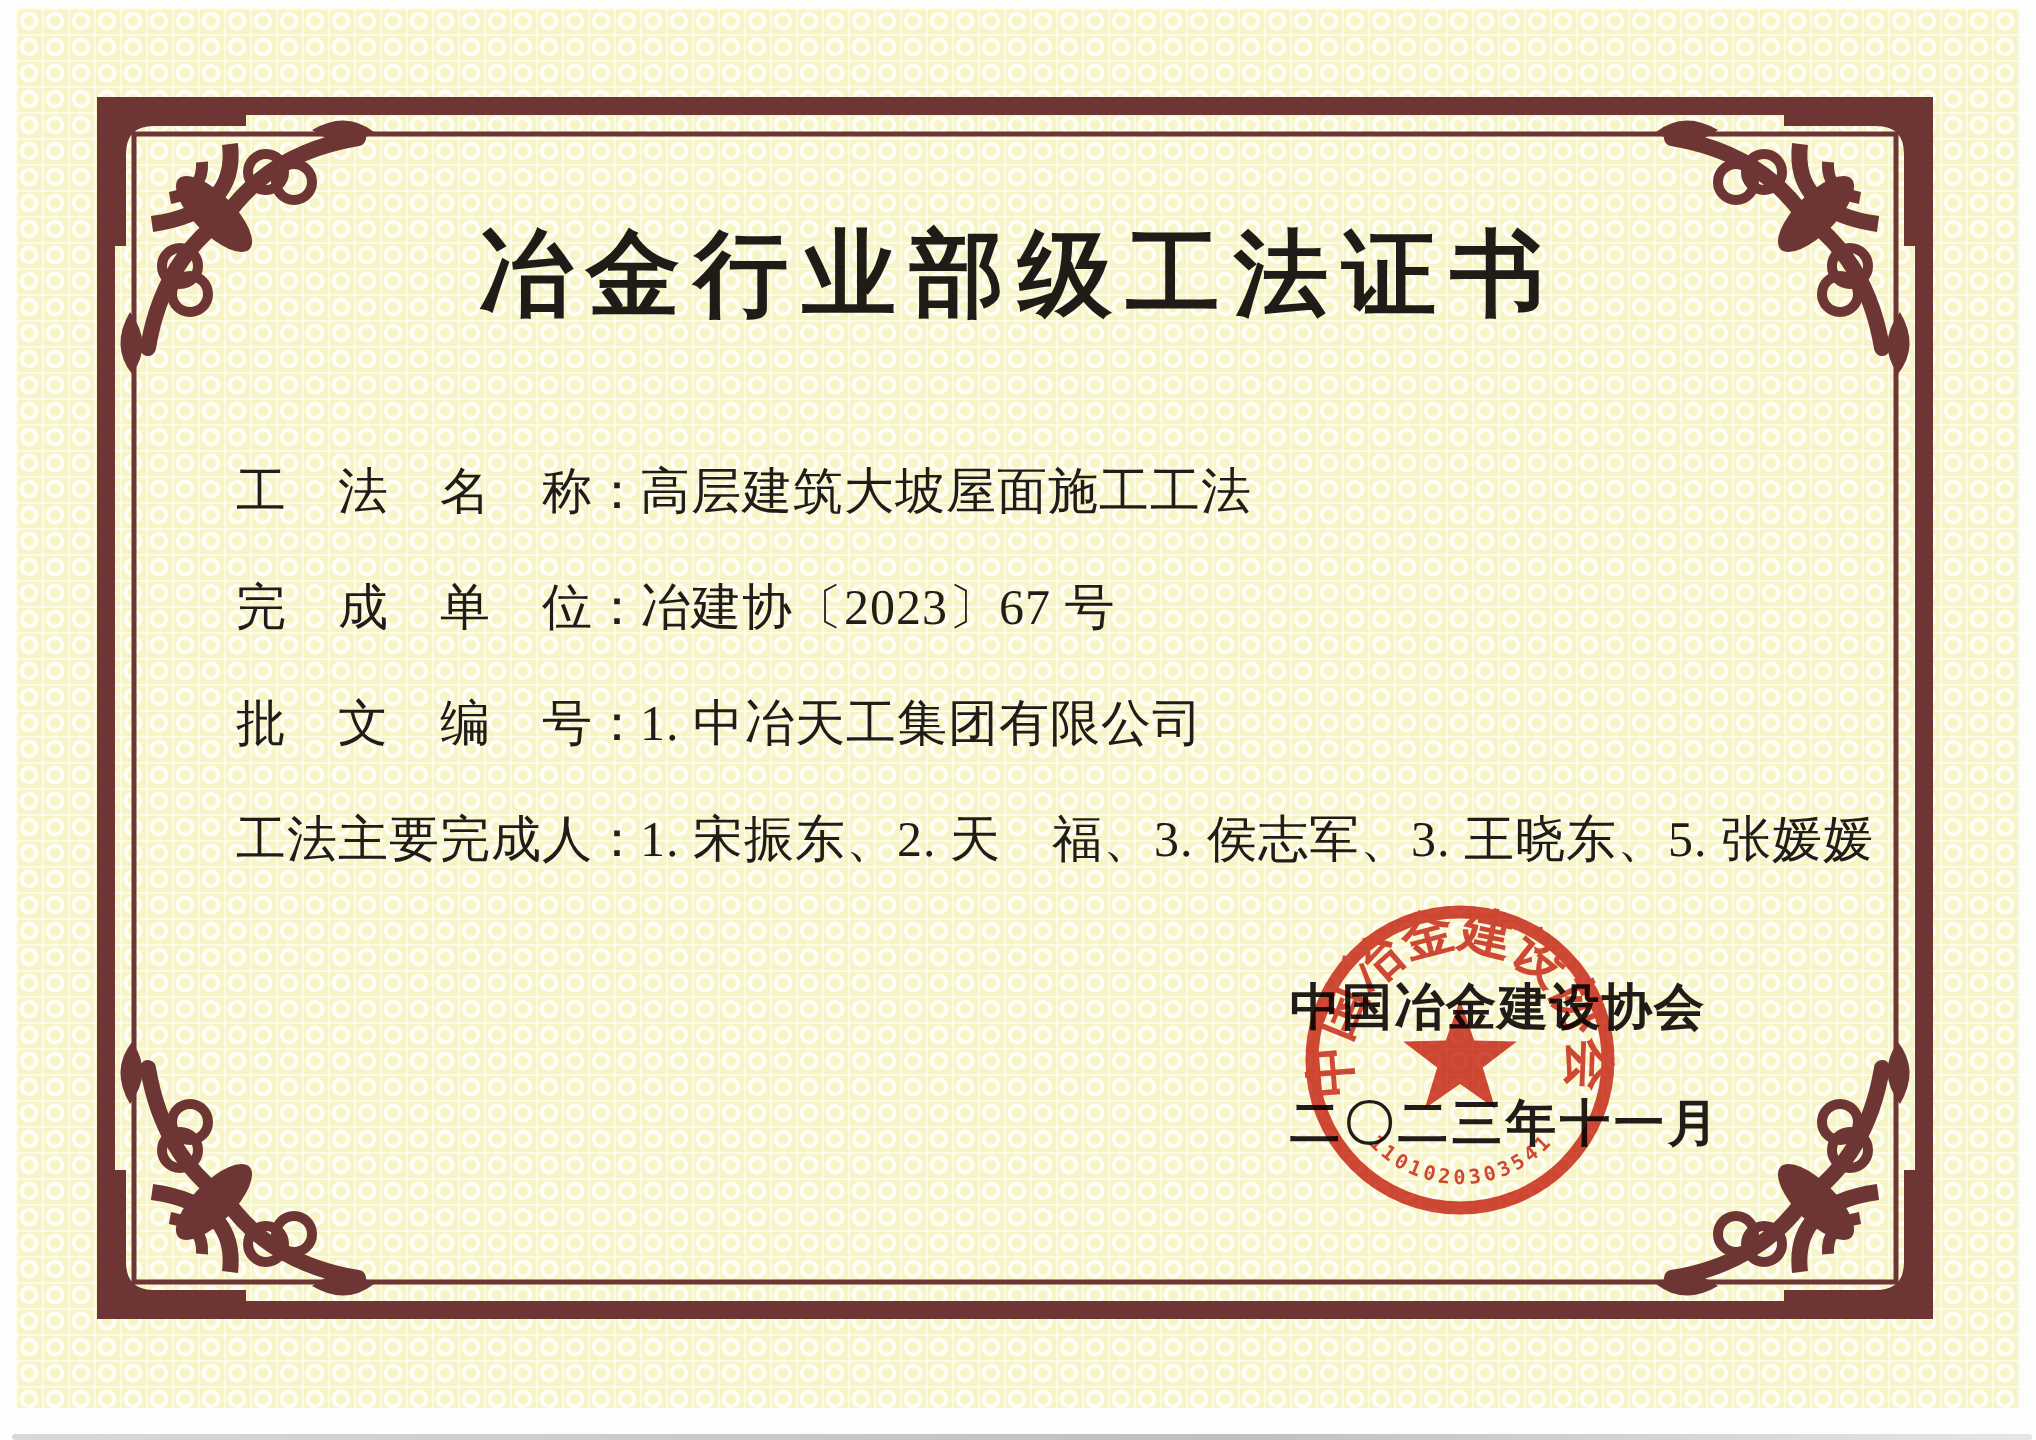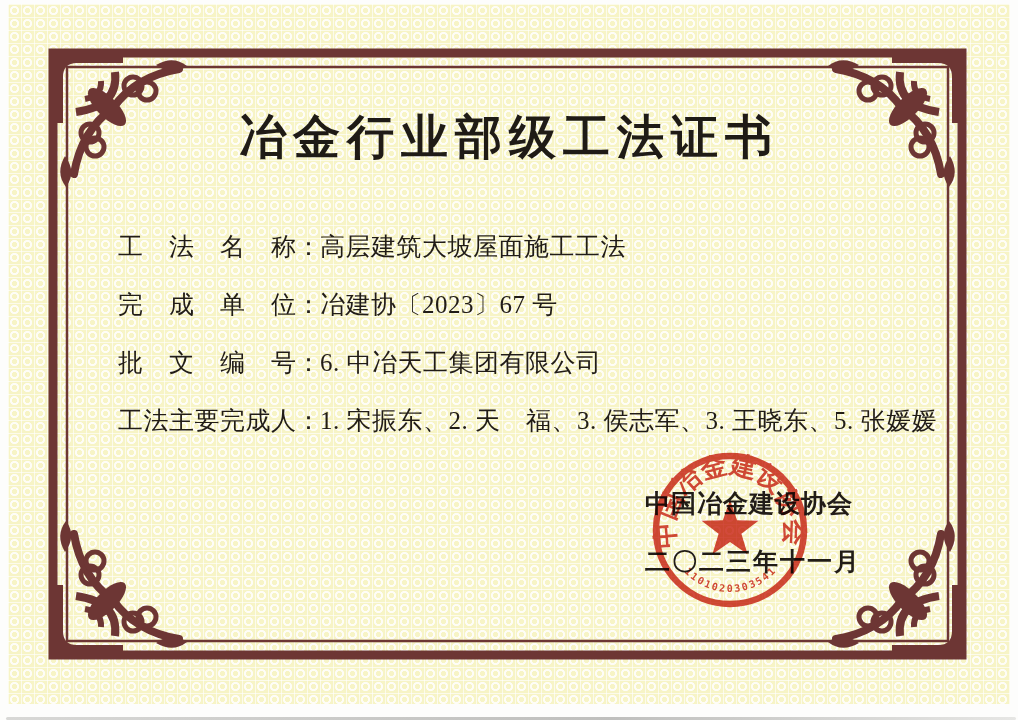--- a/index.html
+++ b/index.html
@@ -74,21 +74,21 @@
     <h1 class="title">冶金行业部级工法证书</h1>
 
     <div class="fields">
       <div class="row">
         <span class="flabel">工法名称</span><span class="fsep">：</span><span class="fvalue">高层建筑大坡屋面施工工法</span>
       </div>
       <div class="row">
         <span class="flabel">完成单位</span><span class="fsep">：</span><span class="fvalue">冶建协〔2023〕67 号</span>
       </div>
       <div class="row">
-        <span class="flabel">批文编号</span><span class="fsep">：</span><span class="fvalue">6. 中冶天工集团有限公司</span>
+        <span class="flabel">批文编号</span><span class="fsep">：</span><span class="fvalue">1. 中冶天工集团有限公司</span>
       </div>
       <div class="row">
         <span class="flabel">工法主要完成人</span><span class="fsep">：</span><span class="fvalue">1. 宋振东、2. 天　福、3. 侯志军、3. 王晓东、5. 张媛媛</span>
       </div>
     </div>
 
     <div class="issuer-block">
       <div class="issuer-line">中国冶金建设协会</div>
       <div class="date-line">二〇二三年十一月</div>
     </div>

